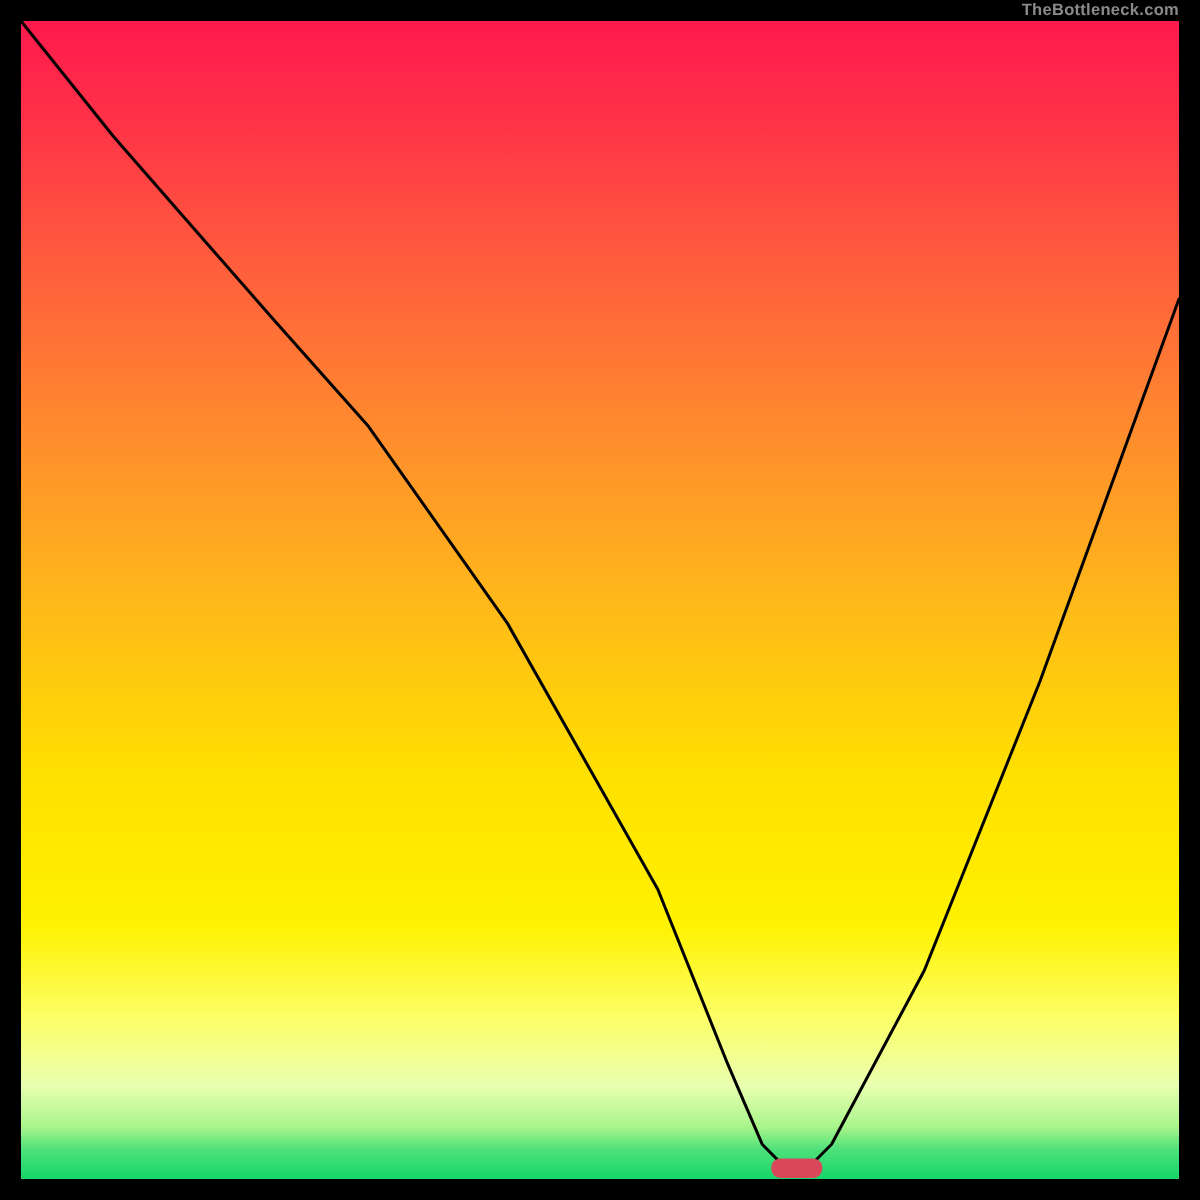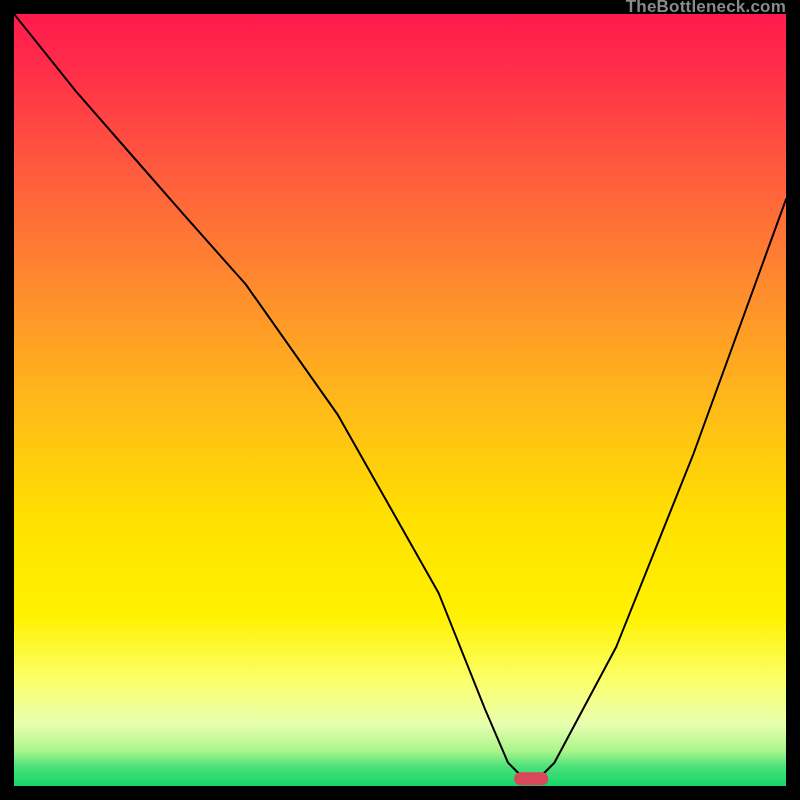--- a/index.html
+++ b/index.html
@@ -45,21 +45,21 @@
     top: 0;
     width: 772px;
     height: 772px;
   }
   .watermark {
     position: absolute;
     top: 0;
     right: 14px;
     height: 14px;
     line-height: 14px;
-    font-size: 17px;
+    font-size: 11px;
     font-weight: 600;
     color: #8a8a8a;
     letter-spacing: 0.2px;
   }
   .marker {
     fill: #d9475b;
     stroke: none;
   }
   .curve {
     fill: none;

